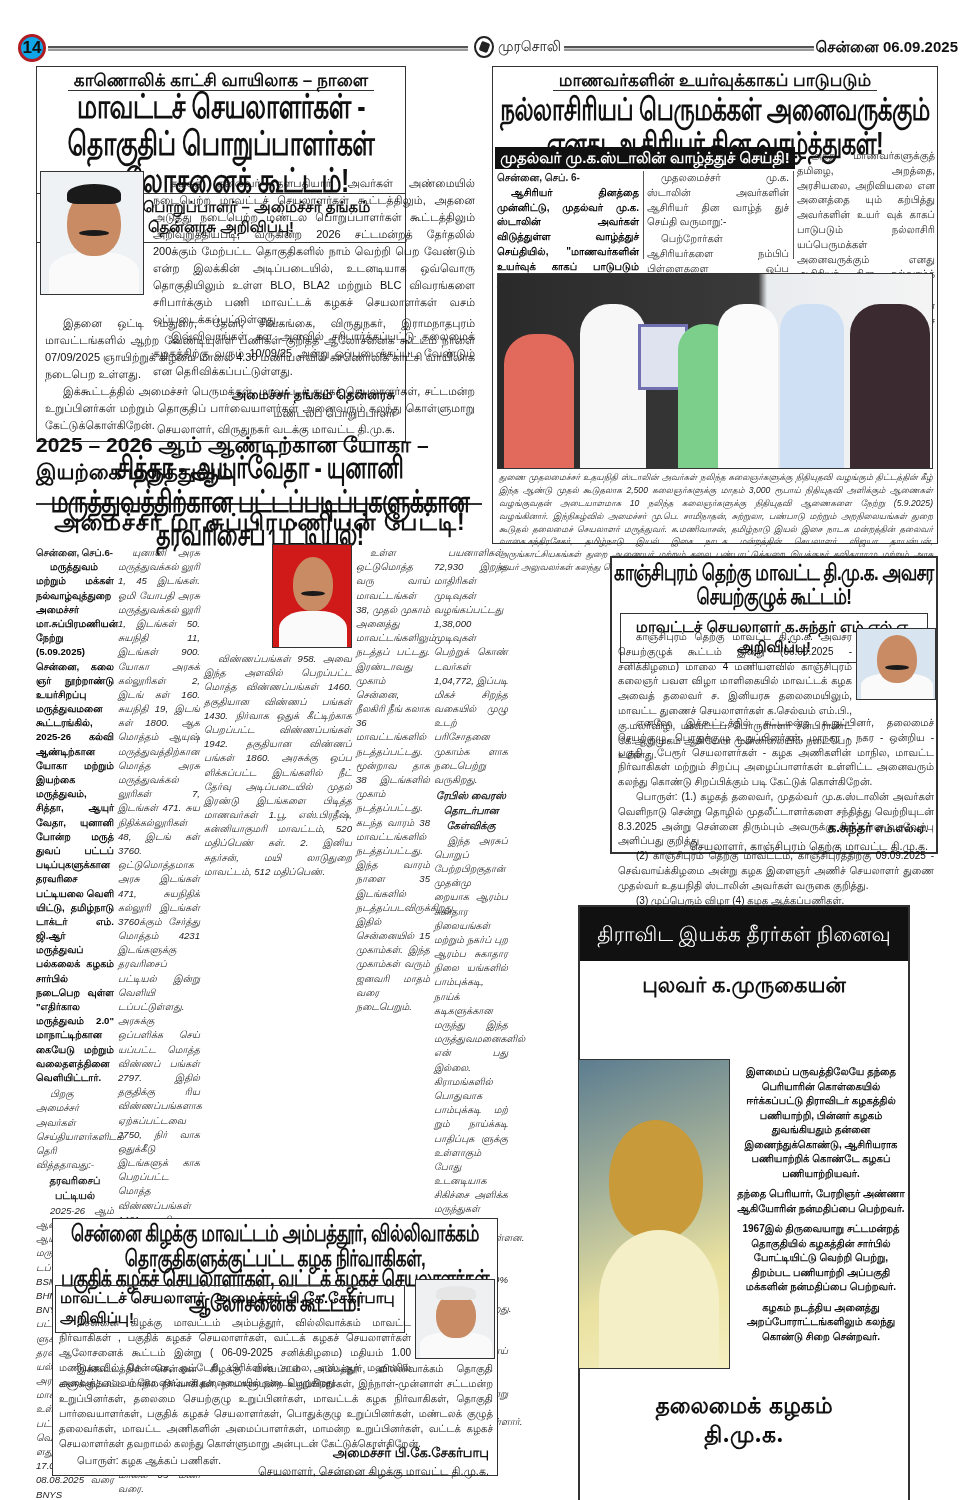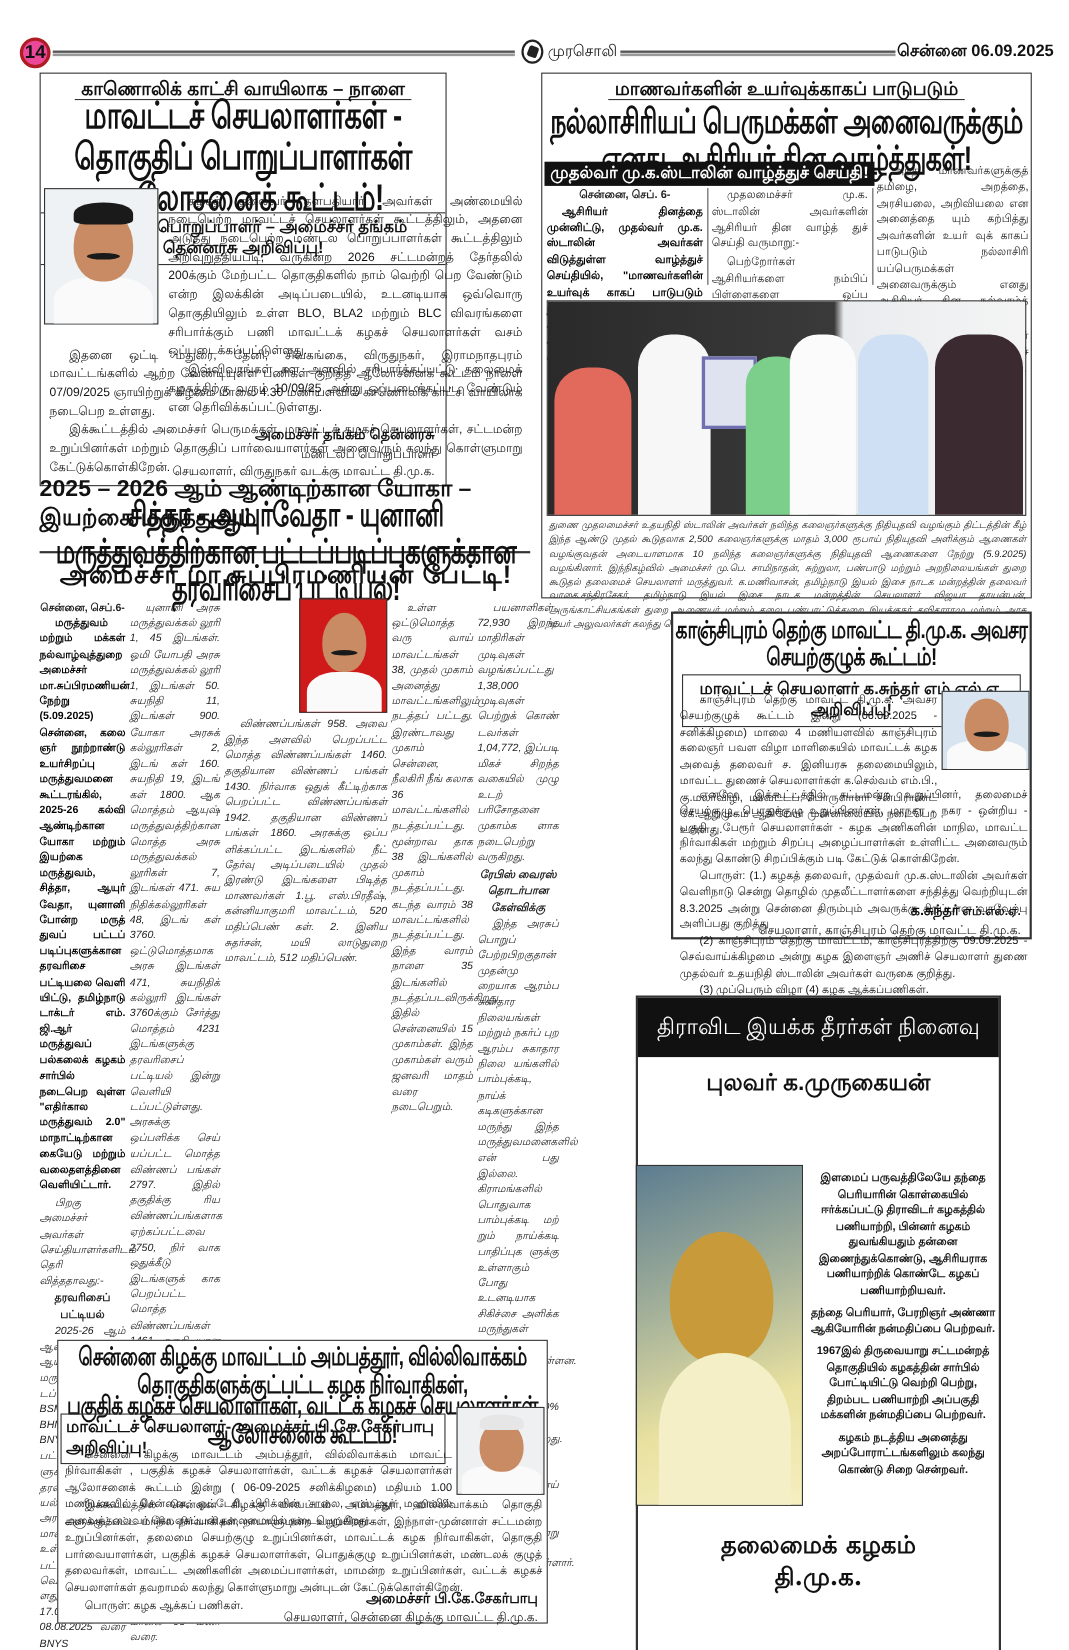--- a/index.html
+++ b/index.html
@@ -1,20 +1,20 @@
 <!DOCTYPE html>
 <html><head>
 <meta charset="utf-8">
 <style>
   * { box-sizing: border-box; margin: 0; padding: 0; }
   html, body { width: 972px; height: 1500px; background: #fff; overflow: hidden; }
   body { font-family: "Liberation Sans", "DejaVu Sans", sans-serif; color: #111; position: relative; }
 
   .masthead { position: absolute; top: 34px; left: 18px; width: 940px; height: 30px; }
-  .page-num { position: absolute; left: 0; top: 0; width: 28px; height: 28px; border-radius: 50%; border: 3px solid #b01c24; background: #ec4899; font-weight: bold; font-size: 17px; display: flex; align-items: center; justify-content: center; }
+  .page-num { position: absolute; left: 0; top: 0; width: 28px; height: 28px; border-radius: 50%; border: 3px solid #b01c24; background: #0ea5e9; font-weight: bold; font-size: 17px; display: flex; align-items: center; justify-content: center; }
   .rule { position: absolute; top: 12px; height: 5px; border-top: 2px solid #555; border-bottom: 2px solid #999; background: #ccc; }
   .mast-logo { position: absolute; left: 456px; top: 2px; display: flex; align-items: center; gap: 4px; font-size: 14px; }
   .mast-logo .emblem { width: 20px; height: 22px; border-radius: 50%; border: 2px solid #222; display: inline-block; position: relative; }
   .mast-logo .emblem::after { content: ""; position: absolute; left: 4px; top: 4px; width: 9px; height: 10px; background: #222; transform: rotate(20deg); border-radius: 2px; }
   .mast-date { position: absolute; right: 0; top: 4px; font-size: 15px; font-weight: bold; }
 
   .box { position: absolute; border: 1.5px solid #333; background: #fff; }
   .kicker { text-align: center; font-size: 17px; font-weight: bold; padding-top: 4px; }
   .kicker span { border-bottom: 1.5px solid #333; padding: 0 6px; }
   .headline { text-align: center; font-weight: 900; font-family: "Liberation Sans", sans-serif; letter-spacing: -0.5px; line-height: 1.1; }
@@ -25,21 +25,21 @@
   .sig .name { font-weight: 900; font-size: 13px; }
   .photo { position: absolute; border: 1.5px solid #333; overflow: hidden; }
   .photo .face { position: absolute; border-radius: 50% 50% 45% 45%; background: #c88b64; }
   .photo .shirt { position: absolute; background: #fafafa; border-radius: 40% 40% 0 0; }
   .photo .hair { position: absolute; background: #1a1a1a; border-radius: 50% 50% 20% 20%; }
   .photo .mus { position: absolute; background: #1a1a1a; border-radius: 50%; }
 
   .col { position: absolute; font-size: 9.6px; line-height: 1.48; text-align: justify; color: #222; }
   .col p { text-indent: 14px; margin-bottom: 2px; }
   .col .bold { font-weight: bold; color: #000; }
-  .col .lead { font-weight: bold; text-align: center; }
+  .col .lead { font-weight: bold; text-align: left; }
   .col .subhead { text-align: center; font-weight: bold; font-size: 10px; }
 
   .black-bar { background: #111; color: #fff; font-weight: bold; text-align: center; }
   .vline { position: absolute; width: 1px; background: #555; }
 </style>
 </head>
 <body>
 
 <div class="masthead">
   <div class="page-num">14</div>

